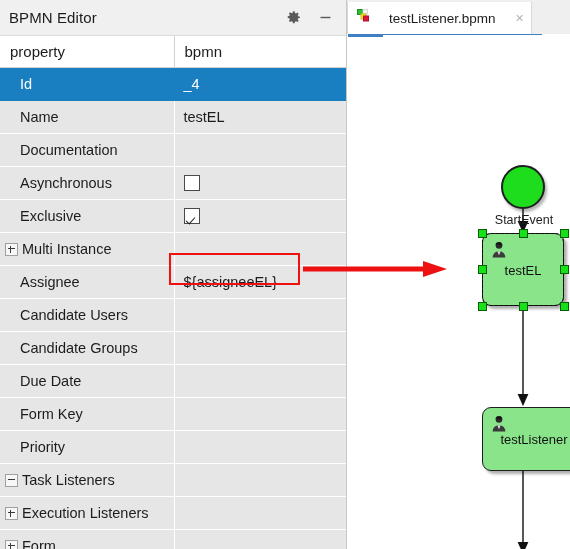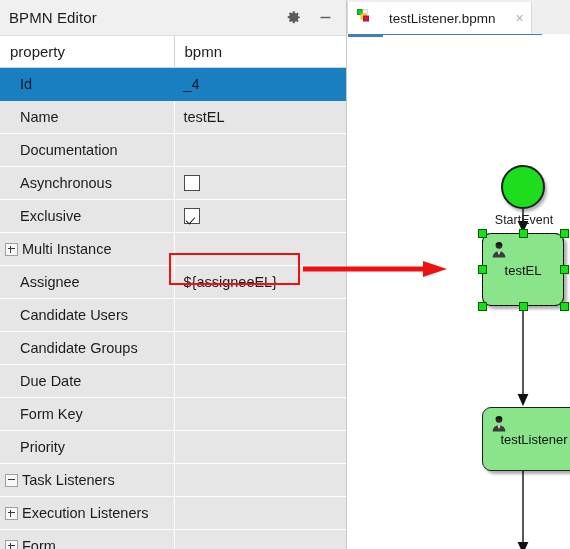--- a/index.html
+++ b/index.html
@@ -135,21 +135,21 @@
   .cell-val {
     display: flex;
     align-items: center;
     height: 22px;
     padding-left: 9px;
     box-sizing: border-box;
   }
 
   tr.selected td { background: #1a7fc1; border-bottom-color: #1a7fc1; border-right-color: #1a7fc1; }
   tr.selected td .cell-prop,
-  tr.selected td .cell-val { color: #0f172a; }
+  tr.selected td .cell-val { color: #ffffff; }
 
   
   .cbox {
     width: 16px;
     height: 16px;
     border: 1px solid #4a4a4a;
     background: #ffffff;
     position: relative;
     box-sizing: border-box;
     cursor: pointer;

